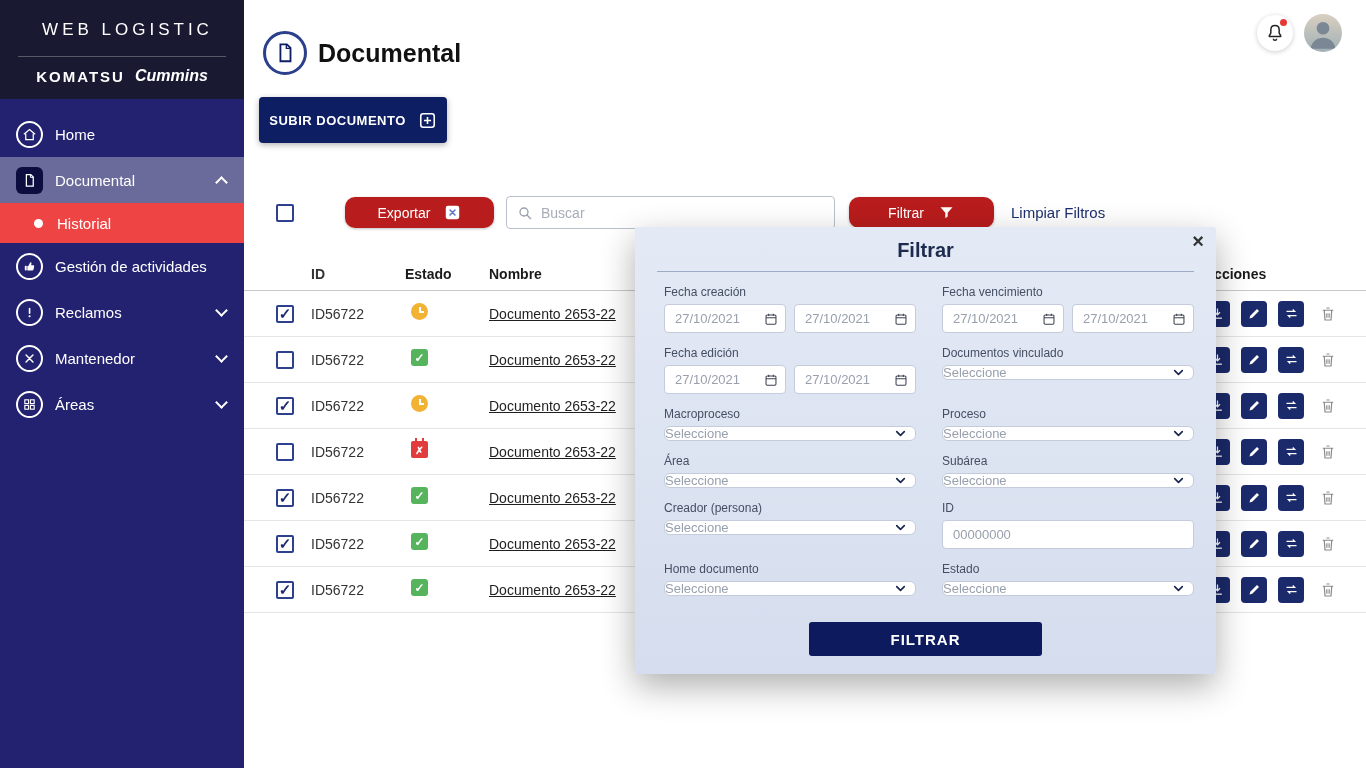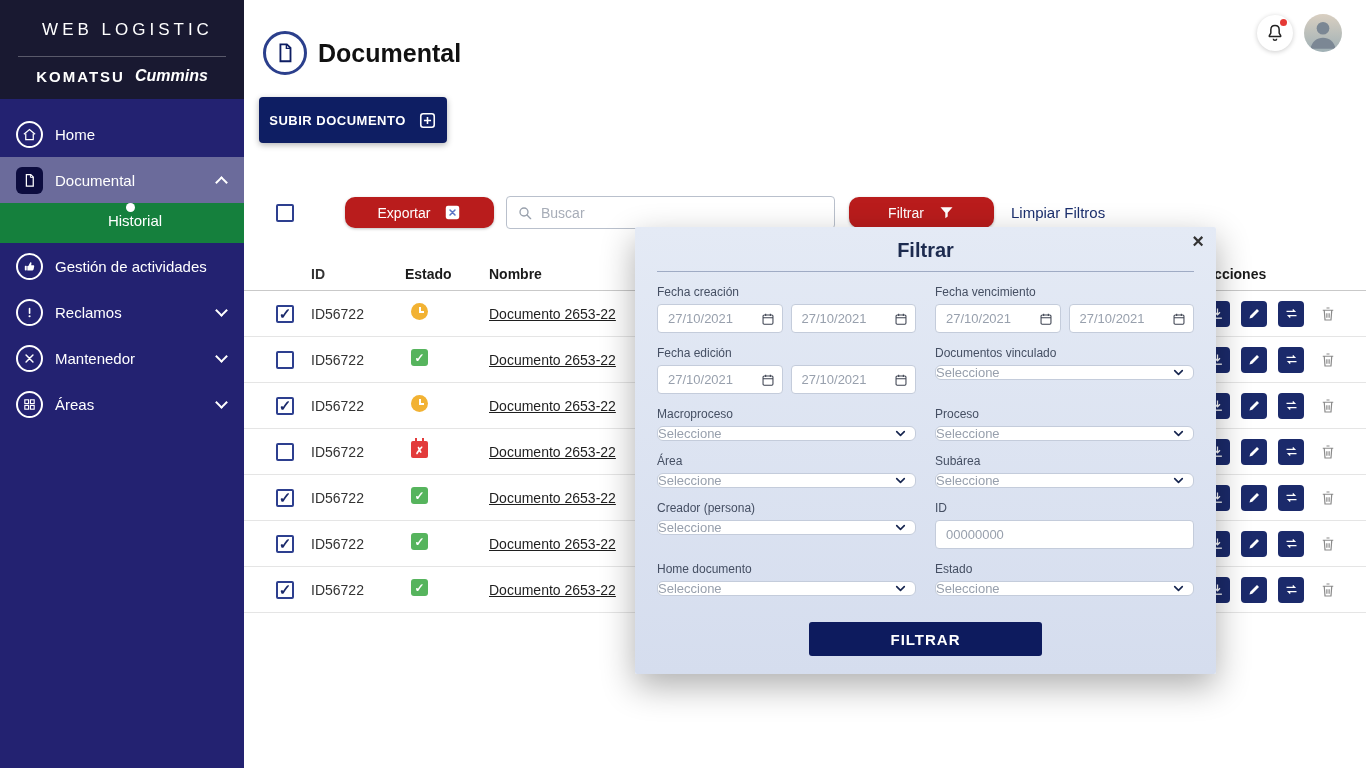--- a/index.html
+++ b/index.html
@@ -14,21 +14,21 @@
   .komatsu { font-weight:700; letter-spacing:2px; font-size:15px; }
   .cummins { font-weight:700; font-style:italic; font-size:16px; }
   nav { margin-top:12px; }
   .nav-item { display:flex; align-items:center; height:46px; padding:0 18px 0 16px; cursor:pointer; font-size:15px; }
   .nav-item .nav-label { margin-left:12px; white-space:nowrap; }
   .nav-icon { width:27px; height:27px; border:2px solid #fff; border-radius:50%; display:flex; align-items:center; justify-content:center; flex-shrink:0; }
   .nav-icon svg { width:15px; height:15px; display:block; }
   .nav-icon.badge { border:none; background:#0d0d3f; border-radius:6px; }
   .nav-item.active { background:#6b6b9b; }
   .nav-item.sub { height:40px; padding-left:30px; }
-  .nav-item.sub.selected { background:#15803d;flex-direction:column; }
+  .nav-item.sub.selected { background:#ef4444; }
   .bullet { width:9px; height:9px; border-radius:50%; background:#fff; margin-left:4px; flex-shrink:0; }
   .sub .nav-label { margin-left:14px; }
   .chev { margin-left:auto; width:9px; height:9px; border-right:2px solid #fff; border-bottom:2px solid #fff; flex-shrink:0; }
   .chev.down { transform:rotate(45deg); margin-top:-4px; }
   .chev.up { transform:rotate(-135deg); margin-top:5px; }
 
   
   .main { flex:1; position:relative; background:#fff; }
   .page-header { display:flex; align-items:center; gap:11px; padding:31px 0 0 19px; }
   .doc-circle { width:44px; height:44px; border-radius:50%; border:3px solid #2b3f8c; display:flex; align-items:center; justify-content:center; background:#fff; }
@@ -87,21 +87,21 @@
   .act-btn svg { width:15px; height:15px; }
   .act-btn.trash { background:transparent; }
   .act-btn.trash svg { width:18px; height:18px; }
 
   
   .modal { position:absolute; left:391px; top:227px; width:581px; background:linear-gradient(180deg,#e4eaf5,#d5ddee); box-shadow:0 12px 34px rgba(0,0,0,.32); z-index:20; padding:12px 22px 18px; border-radius:2px; }
   .modal-close { position:absolute; top:4px; right:12px; font-size:20px; font-weight:700; color:#333; cursor:pointer; line-height:1; }
   .modal-title { text-align:center; font-size:20px; font-weight:700; color:#1d2b4f; }
   .modal-rule { border:none; border-top:1px solid #9fabc4; margin-top:9px; }
   .fgrid { display:grid; grid-template-columns:1fr 1fr; column-gap:19px; }
-  .field { margin-top:13px; }
+  .field { margin-top:13px;margin-left:7px; }
   .flabel { font-size:12px; color:#454f63; margin-bottom:5px; }
   .dpair { display:flex; gap:8px; }
   .dfield { flex:1; height:29px; background:#fff; border:1px solid #c4ccdb; border-radius:4px; display:flex; align-items:center; justify-content:space-between; padding:0 7px 0 10px; font-size:13px; color:#98a0ad; cursor:pointer; gap:6px; }
   .dfield svg { width:14px; height:14px; flex-shrink:0; }
   .sfield { height:15px; background:#fff; border:1px solid #c4ccdb; border-radius:6px; display:flex; align-items:center; justify-content:space-between; padding:0 8px 0 0; font-size:13px; color:#98a0ad; cursor:pointer; }
   .sfield svg { width:13px; height:13px; flex-shrink:0; }
   .tfield { height:29px; background:#fff; border:1px solid #c4ccdb; border-radius:4px; display:flex; align-items:center; padding:0 10px; }
   .tfield input { border:none; outline:none; width:100%; font-size:13px; color:#555; font-family:inherit; }
   .tfield input::placeholder { color:#98a0ad; }
   .submit-btn { display:block; margin:26px auto 0; width:233px; height:34px; background:#0d1b5e; color:#fff; border:none; border-radius:3px; font-size:15px; font-weight:700; letter-spacing:1px; cursor:pointer; font-family:inherit; }

